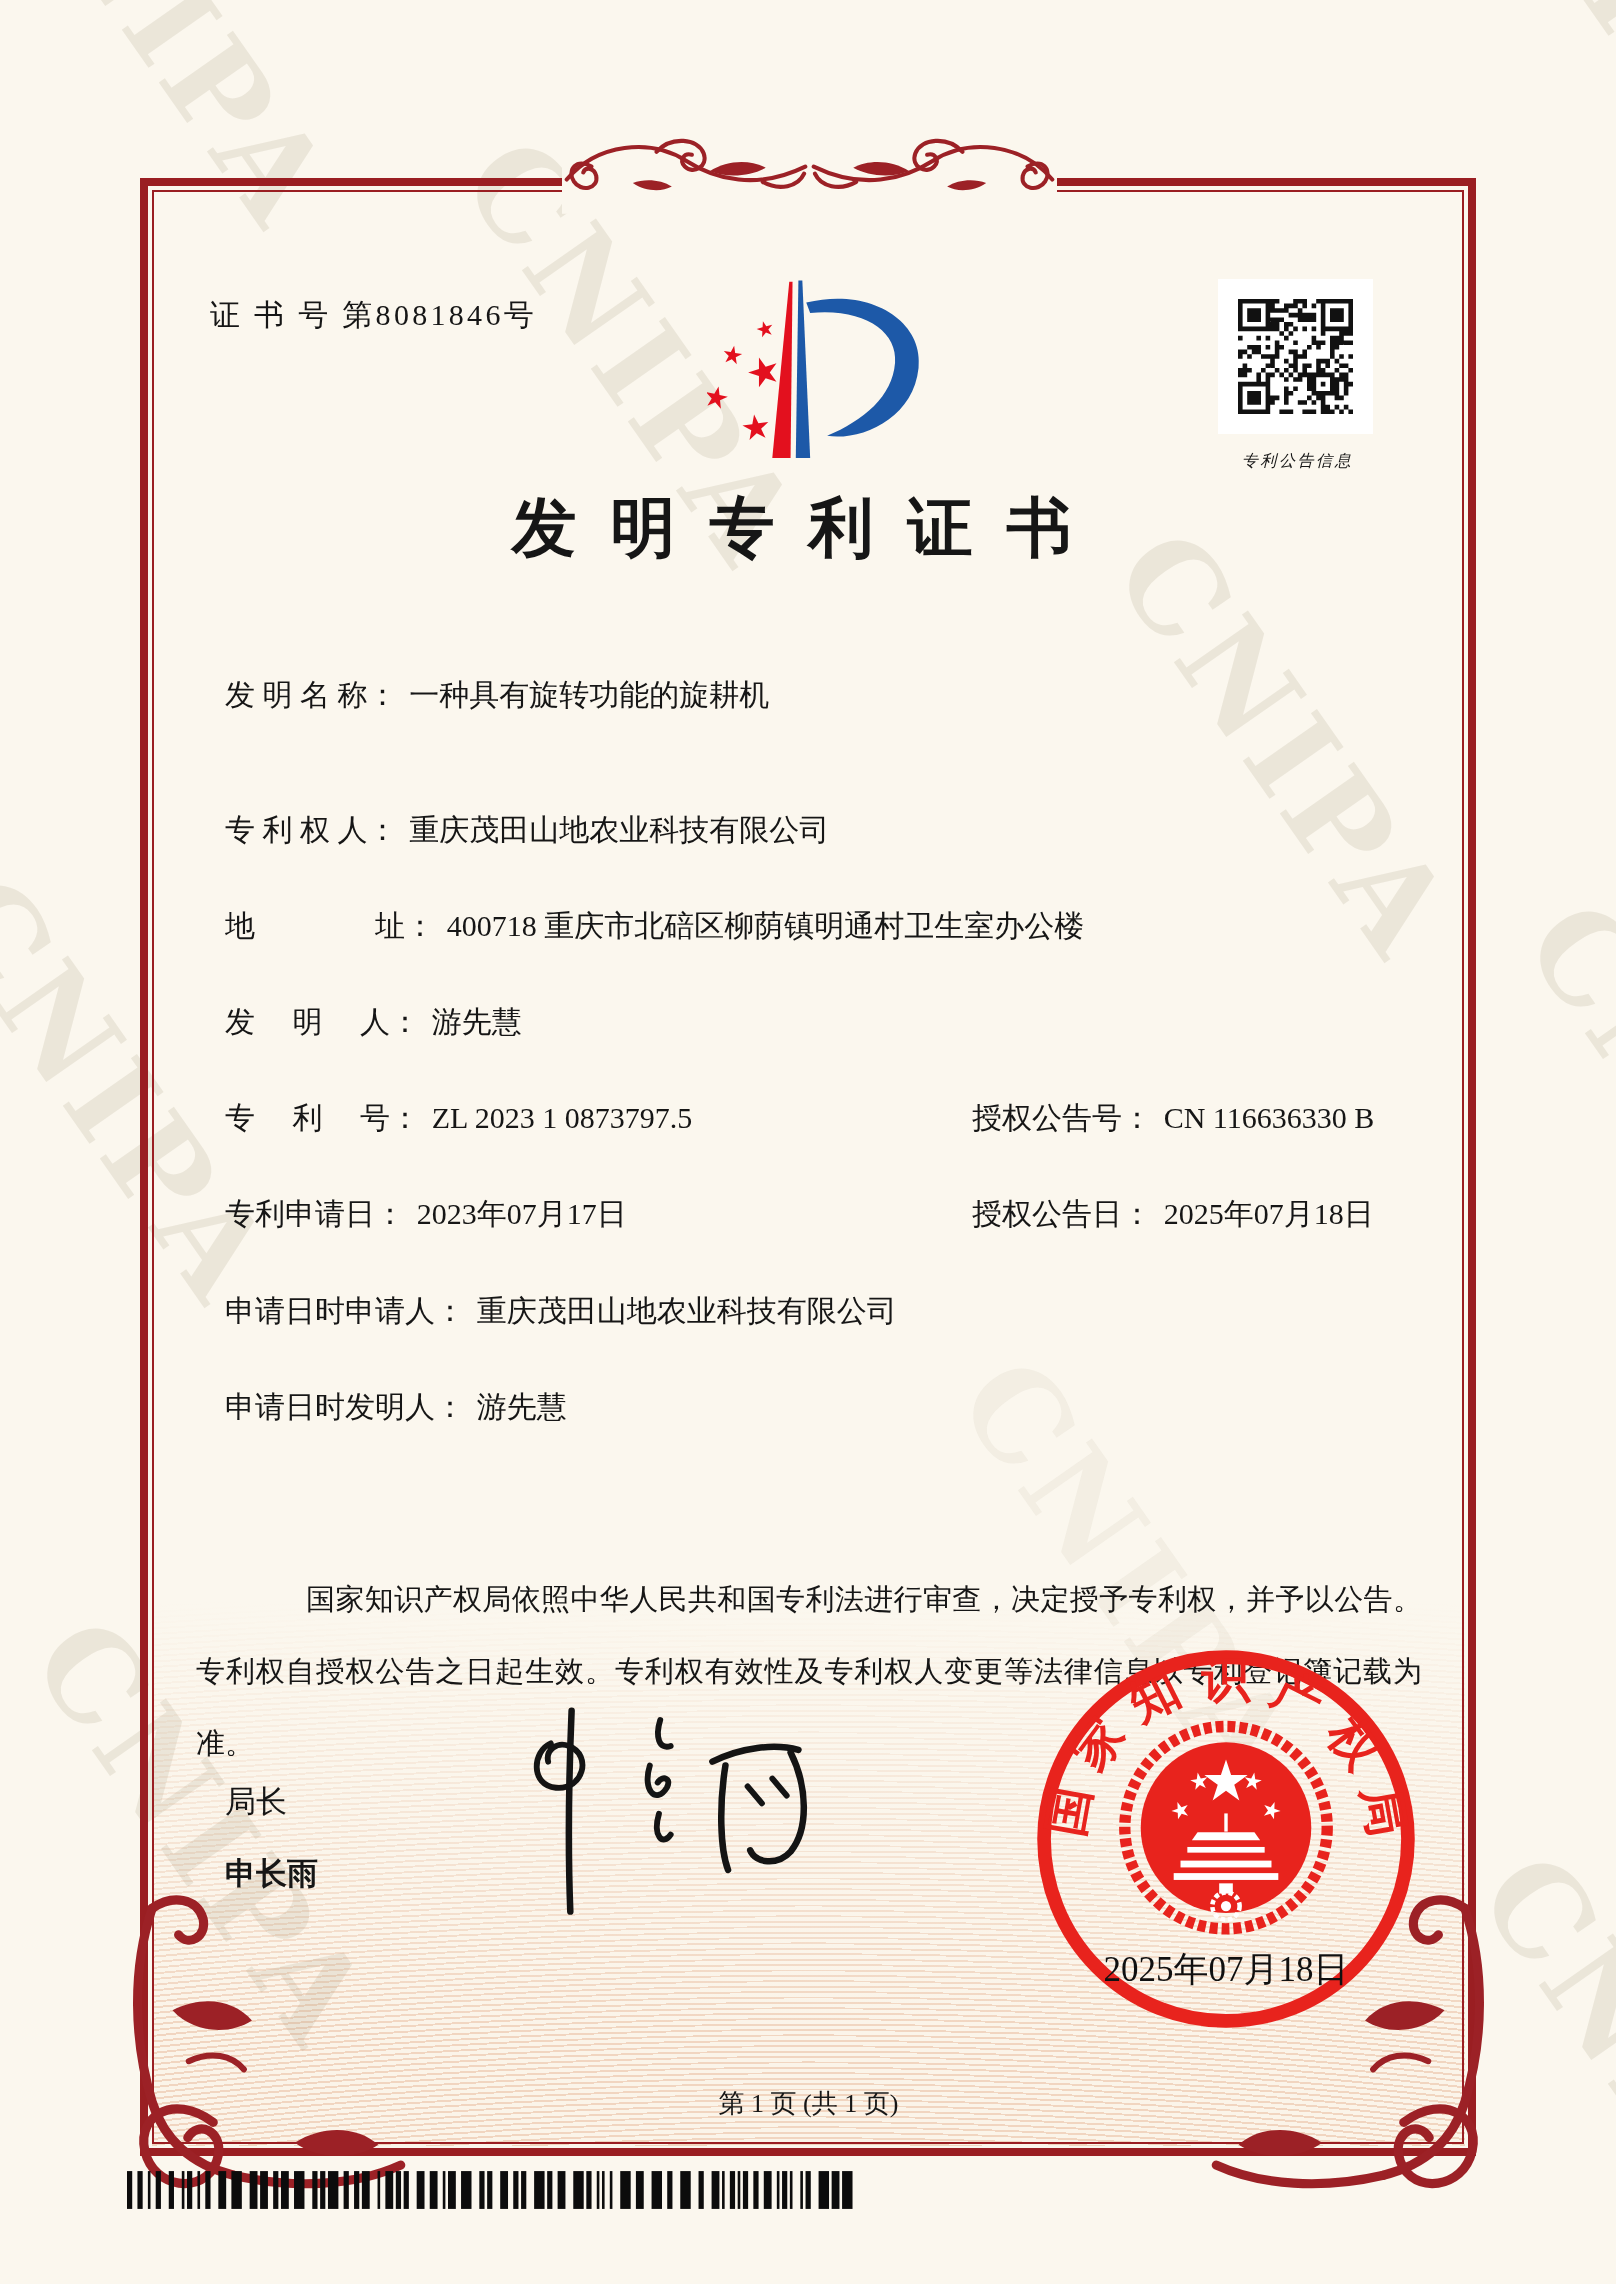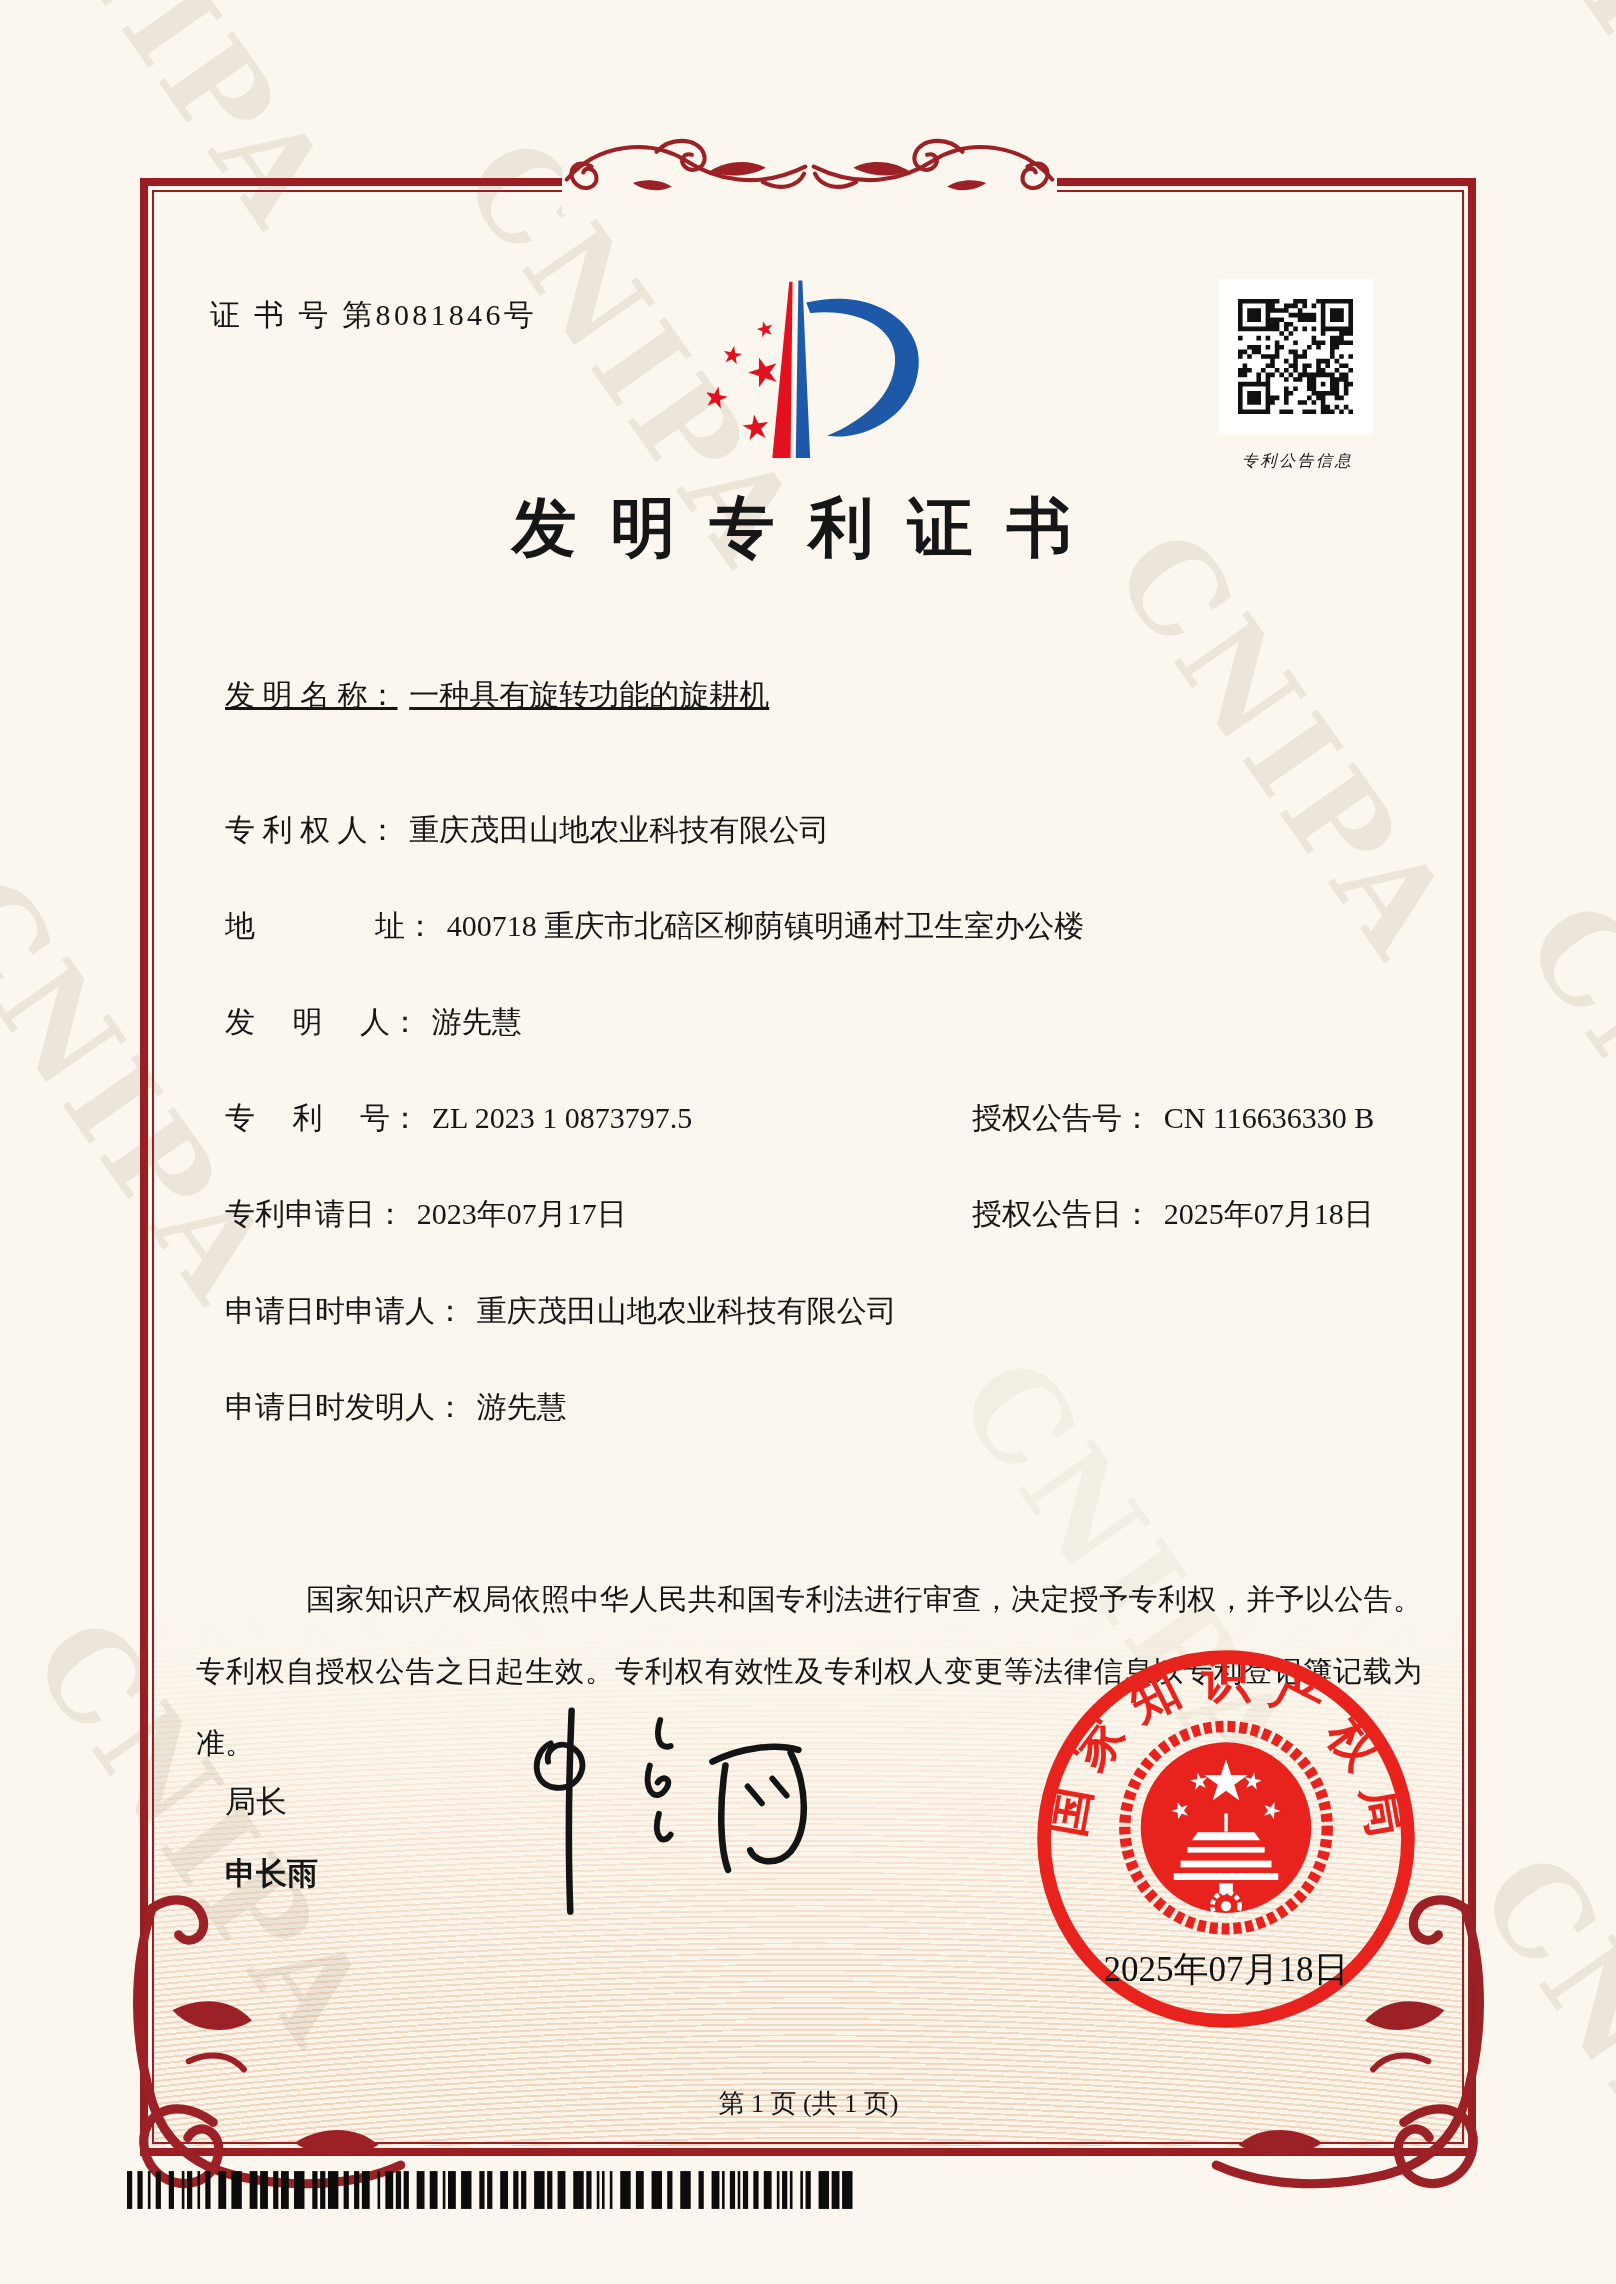--- a/index.html
+++ b/index.html
@@ -31,21 +31,21 @@
   .qr-box{position:absolute;left:1218px;top:279px;width:155px;height:155px;background:#ffffff;z-index:5;}
   .qr-box svg{position:absolute;left:20px;top:20px;}
   .qr-caption{position:absolute;left:1167px;top:451px;width:261px;text-align:center;
               font-size:16px;letter-spacing:2.6px;font-style:italic;z-index:5;}
   .title{position:absolute;left:140px;top:484px;width:1337px;text-align:center;font-size:65px;
          font-weight:bold;letter-spacing:34px;z-index:5;font-family:Liberation Serif, serif;}
   
   .row{position:absolute;left:225px;font-size:30px;white-space:nowrap;z-index:5;}
   .row .val{margin-left:11.7px;}
   .rcol{position:absolute;left:747px;top:0;}
-  .r1{top:675px;text-decoration:underline;} .r2{top:810px;} .r3{top:906px;} .r4{top:1002px;}
+  .r1{top:675px;} .r2{top:810px;} .r3{top:906px;} .r4{top:1002px;}
   .r5{top:1098px;width:1239px;} .r6{top:1194px;width:1239px;} .r7{top:1291px;} .r8{top:1387px;}
   .legal{position:absolute;left:196px;top:1534px;width:1226px;font-size:29px;line-height:72px;
          text-align:justify;text-indent:110px;z-index:5;}
   
   .director-label{position:absolute;left:225px;top:1781px;font-size:31px;font-weight:400;
                   font-family:"Liberation Sans","DejaVu Sans",sans-serif;z-index:5;}
   .director-name{position:absolute;left:225px;top:1853px;font-size:31px;font-weight:600;
                  font-family:"Liberation Sans","DejaVu Sans",sans-serif;z-index:5;}
   .sig{position:absolute;left:496px;top:1695px;z-index:5;}
   

